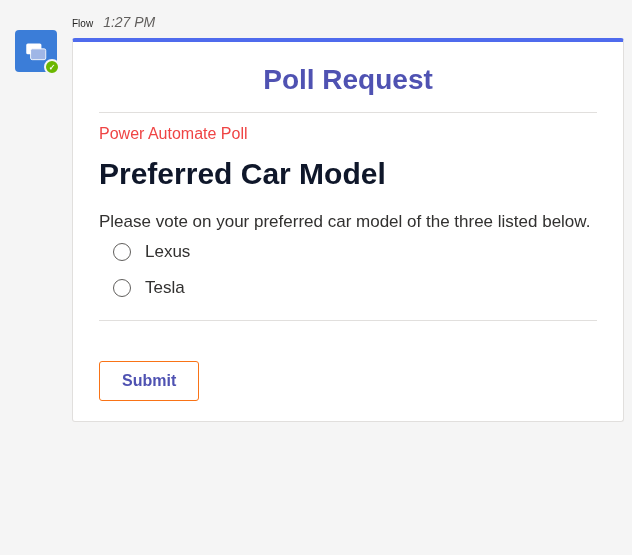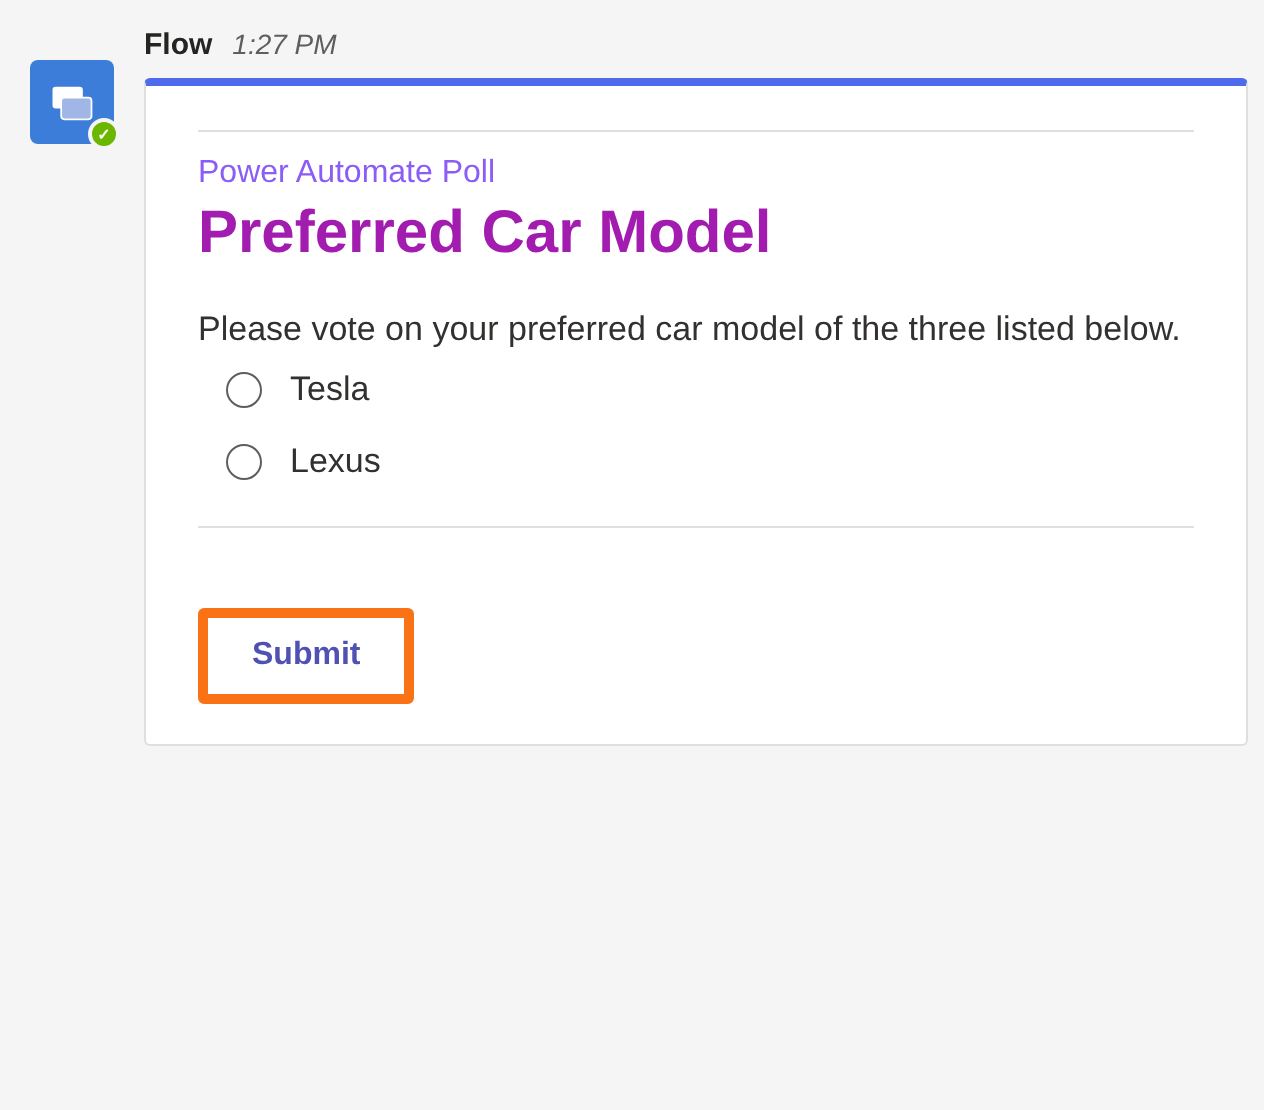--- a/index.html
+++ b/index.html
@@ -55,22 +55,22 @@
       font-size: 8px;
       font-weight: bold;
     }
     .header-row {
       display: flex;
       align-items: baseline;
       gap: 10px;
       padding: 14px 0 8px 0;
     }
     .sender-name {
-      font-weight: 700;
-      font-size: 15px;
+      font-weight: 400;
+      font-size: 10px;
       color: #252423;
     }
     .timestamp {
       font-size: 14px;
       color: #605e5c;
       font-weight: 400;
       font-style: italic;
     }
     .main {
       flex: 1;
@@ -90,28 +90,28 @@
       text-align: center;
       margin-bottom: 16px;
     }
     .divider-top {
       border: none;
       border-top: 1px solid #e1dfdd;
       margin-bottom: 12px;
     }
     .subtitle {
       font-size: 16px;
-      color: #8b5cf6;
+      color: #ef4444;
       font-weight: 400;
-      margin-bottom: 4px;
+      margin-bottom: 14px;
     }
     .poll-question {
       font-size: 30px;
       font-weight: 700;
-      color: #a21caf;
+      color: #0f172a;
       margin-bottom: 18px;
       line-height: 1.15;
     }
     .description {
       font-size: 17px;
       color: #323130;
       line-height: 1.45;
       margin-bottom: 18px;
     }
     .instruction {
@@ -141,21 +141,21 @@
       font-size: 17px;
       color: #323130;
     }
     .divider-bottom {
       border: none;
       border-top: 1px solid #e1dfdd;
       margin-bottom: 40px;
     }
     .submit-btn {
       background: #ffffff;
-      border: 5px solid #f97316;
+      border: 1px solid #f97316;
       color: #4f52b2;
       font-size: 16px;
       font-weight: 600;
       padding: 10px 22px;
       border-radius: 3px;
       cursor: pointer;
       font-family: inherit;
     }
   </style>
 </head>
@@ -175,36 +175,37 @@
     </div>
   </div>
 
   <div class="main">
     <div class="header-row">
       <span class="sender-name">Flow</span>
       <span class="timestamp">1:27 PM</span>
     </div>
 
     <div class="card">
+      <div class="card-title">Poll Request</div>
       <hr class="divider-top">
 
       <div class="subtitle">Power Automate Poll</div>
       <div class="poll-question">Preferred Car Model</div>
 
       <div class="instruction">Please vote on your preferred car model of the three listed below.</div>
 
       <div class="options">
+        <label class="option">
+          <span class="radio-circle"></span>
+          <span class="option-label">Lexus</span>
+        </label>
         <label class="option">
           <span class="radio-circle"></span>
           <span class="option-label">Tesla</span>
         </label>
-        <label class="option">
-          <span class="radio-circle"></span>
-          <span class="option-label">Lexus</span>
-        </label>
       </div>
 
       <hr class="divider-bottom">
 
       <button class="submit-btn">Submit</button>
     </div>
   </div>
 </div>
 
 </body></html>

